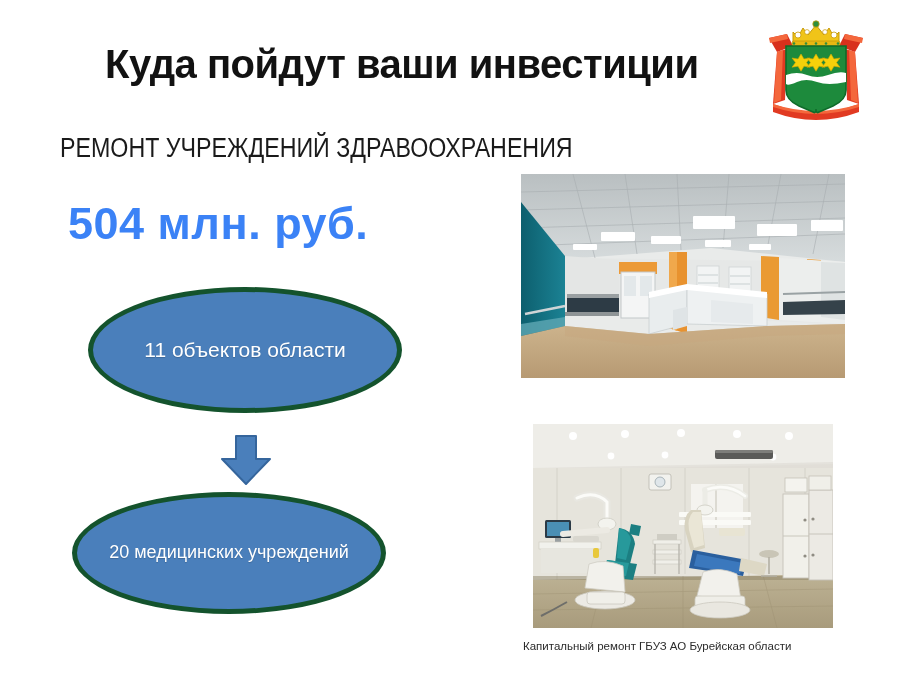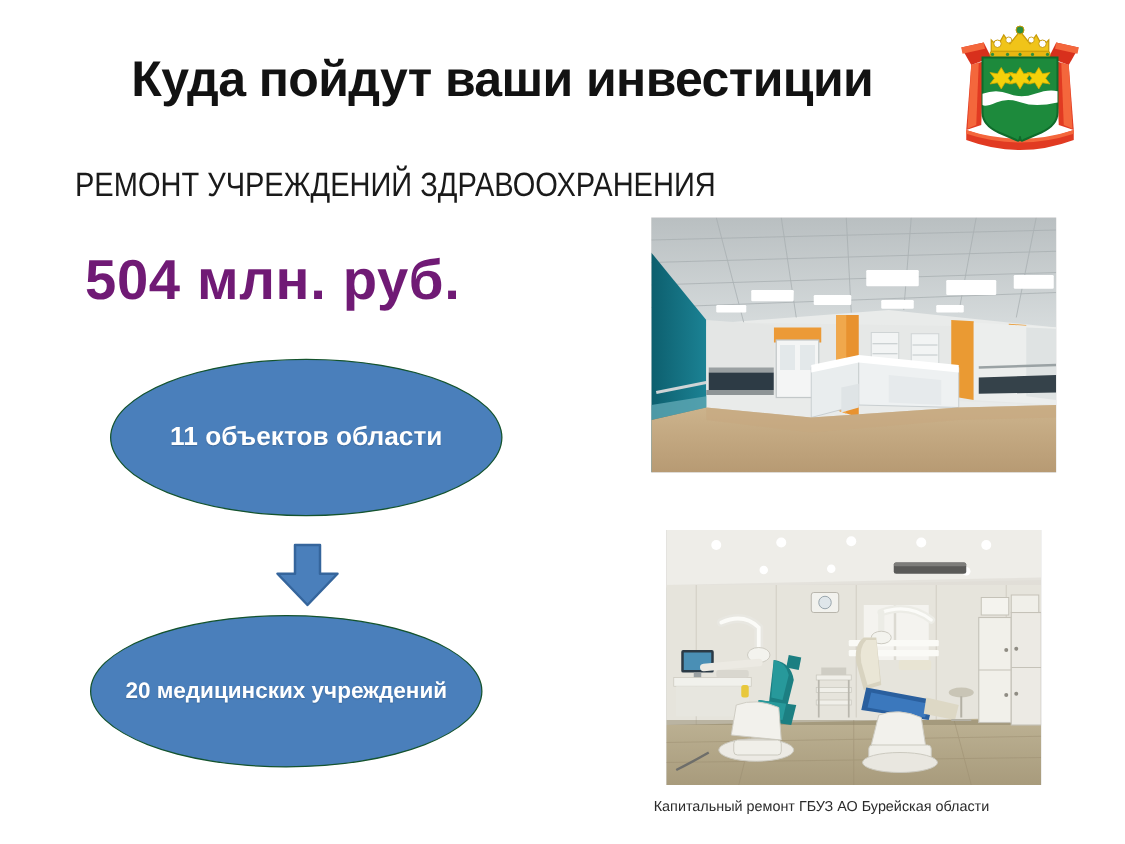--- a/index.html
+++ b/index.html
@@ -46,47 +46,47 @@
     transform-origin: left center;
     font-family: "Liberation Sans", "DejaVu Sans", sans-serif;
   }
 
   .amount {
     position: absolute;
     left: 68px;
     top: 198px;
     font-size: 45px;
     font-weight: bold;
-    color: #701a75;
+    color: #3b82f6;
     white-space: nowrap;
     letter-spacing: 0.5px;
   }
 
   
   .emblem {
     position: absolute;
     left: 757px;
     top: 8px;
     width: 118px;
     height: 118px;
   }
 
   
   .ellipse {
     position: absolute;
     border-radius: 50%;
     background: #4a7fbb;
-    border: 1px solid #14532d;
+    border: 5px solid #14532d;
     box-sizing: border-box;
     display: flex;
     align-items: center;
     justify-content: center;
     text-align: left;
     color: #ffffff;
-    font-weight: bold;
+    font-weight: normal;
     line-height: 1.22;
     text-shadow: 0 1px 1px rgba(0,0,0,0.18);
   }
   #ellipse-objects {
     left: 88px;
     top: 287px;
     width: 314px;
     height: 126px;
     font-size: 21px;
   }

